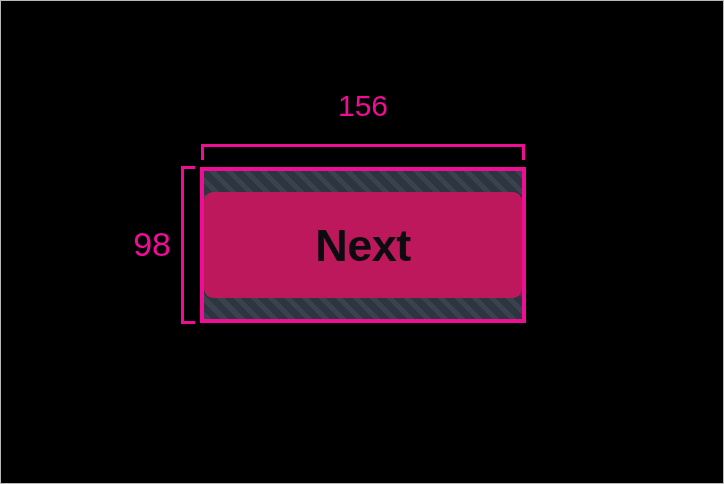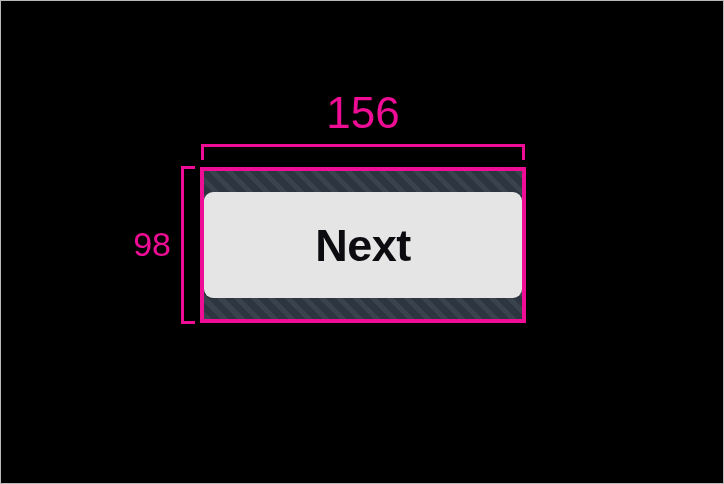--- a/index.html
+++ b/index.html
@@ -49,21 +49,21 @@
         #2c3540 12px);
   }
 
   
   #next-button {
     position: absolute;
     left: 203px;
     top: 191px;
     width: 318px;
     height: 106px;
-    background: #e5e5e5;
+    background: #be185d;
     border-radius: 9px;
     display: flex;
     align-items: center;
     justify-content: center;
     box-sizing: border-box;
   }
   #next-label {
     color: #0c0c10;
     font-size: 45px;
     font-weight: bold;
@@ -85,21 +85,21 @@
     border-right: 3px solid #ef0d96;
     box-sizing: border-box;
   }
   #width-label {
     position: absolute;
     left: 200px;
     top: 90px;
     width: 324px;
     text-align: center;
     color: #ef0d96;
-    font-size: 44px;
+    font-size: 30px;
     font-weight: normal;
     line-height: 1;
     font-family: "Liberation Sans", sans-serif;
     user-select: none;
   }
 
   
   #height-bracket {
     position: absolute;
     left: 180px;

